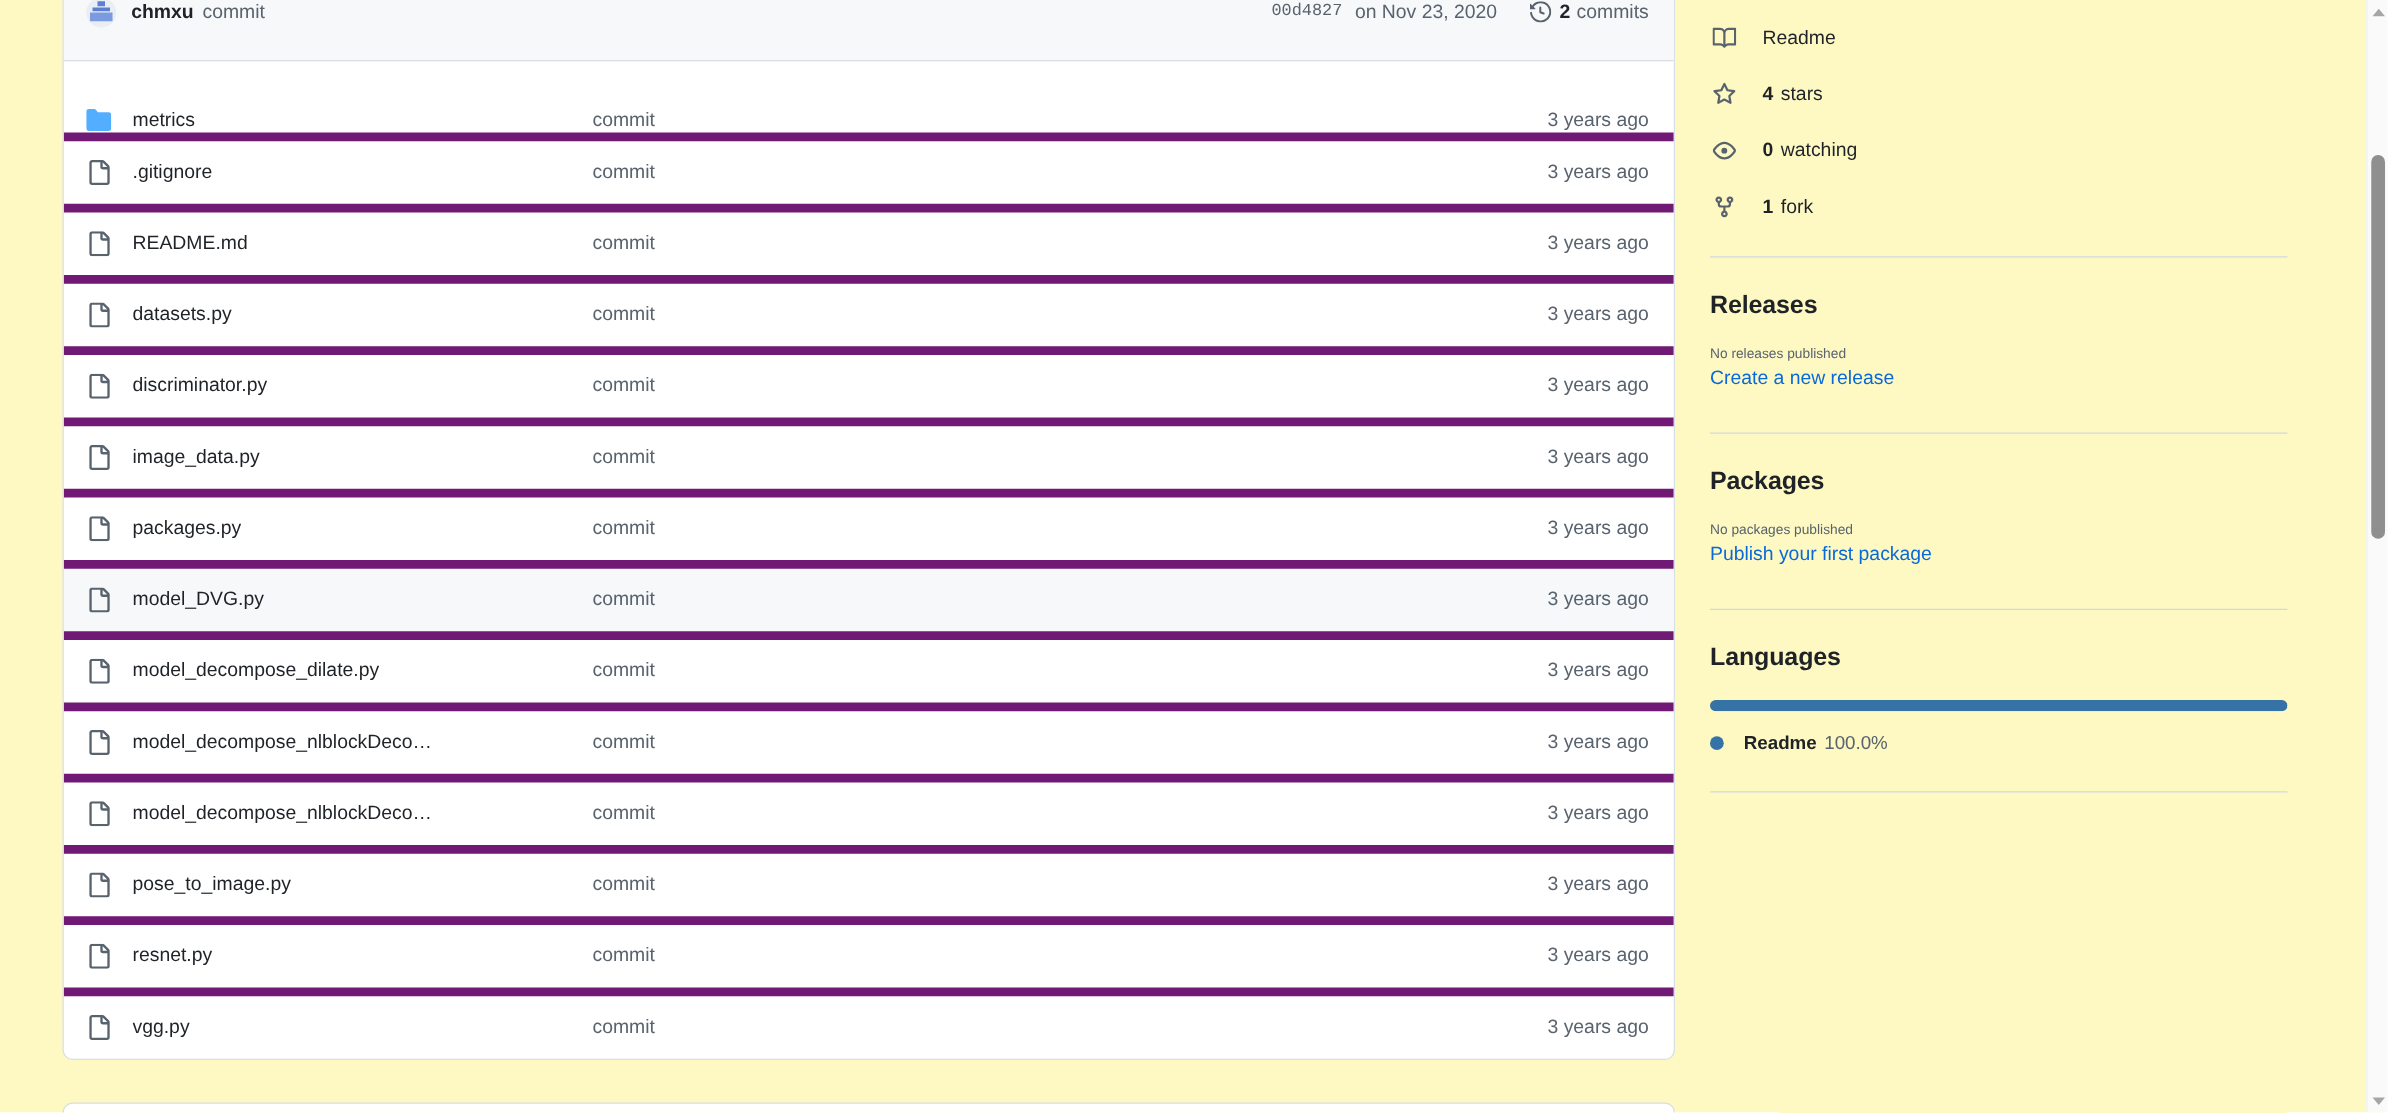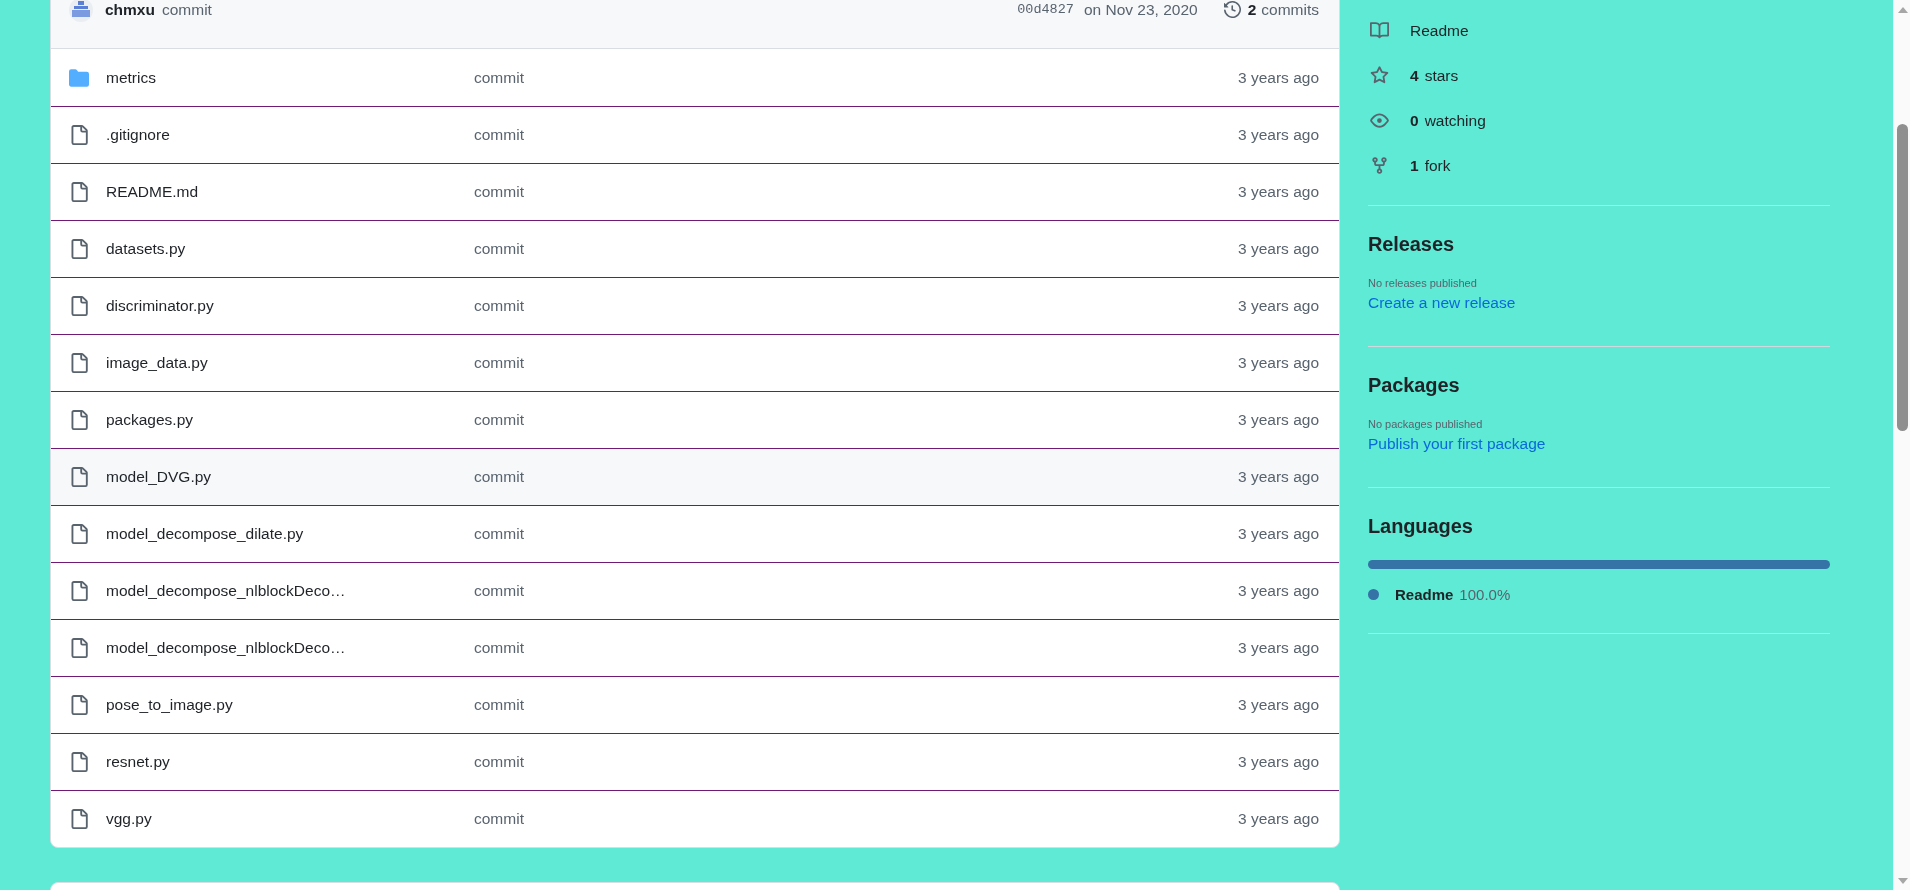--- a/index.html
+++ b/index.html
@@ -7,21 +7,21 @@
     margin: 0; padding: 0;
     width: 1910px; height: 890px;
     overflow: hidden;
     background: #ffffff;
     font-family: "Liberation Sans", sans-serif;
     -webkit-font-smoothing: antialiased;
   }
   .page {
     position: relative;
     width: 1910px; height: 890px;
-    background: #5eead4;
+    background: #fef9c3;
   }
 
   
   .filetable {
     position: absolute;
     left: 50px; top: -30px;
     width: 1290px;
     border: 1px solid #d8dee4;
     border-radius: 8px;
     background: #ffffff;
@@ -95,23 +95,23 @@
     color: #1f2328;
     margin: 0 5px 0 7px;
   }
   .icon { display: inline-flex; align-items: center; justify-content: center; flex: 0 0 auto; }
 
   .row {
     display: flex;
     align-items: center;
     height: 57px;
     padding: 0 20px 0 18px;
-    border-top: 1px solid #701a75;
-  }
-  .row:first-of-type { border-top: none; }
+    border-top: 7px solid #701a75;
+  }
+  .row:first-of-type { border-top: none; align-items: flex-end; }
   .row.hovered { background: #f6f8fa; }
   .row-icon { width: 20px; margin-right: 17px; }
   .row-name {
     font-size: 15.5px;
     color: #1f2328;
     width: 368px;
     white-space: nowrap;
     overflow: hidden;
     text-overflow: ellipsis;
     flex: 0 0 auto;

